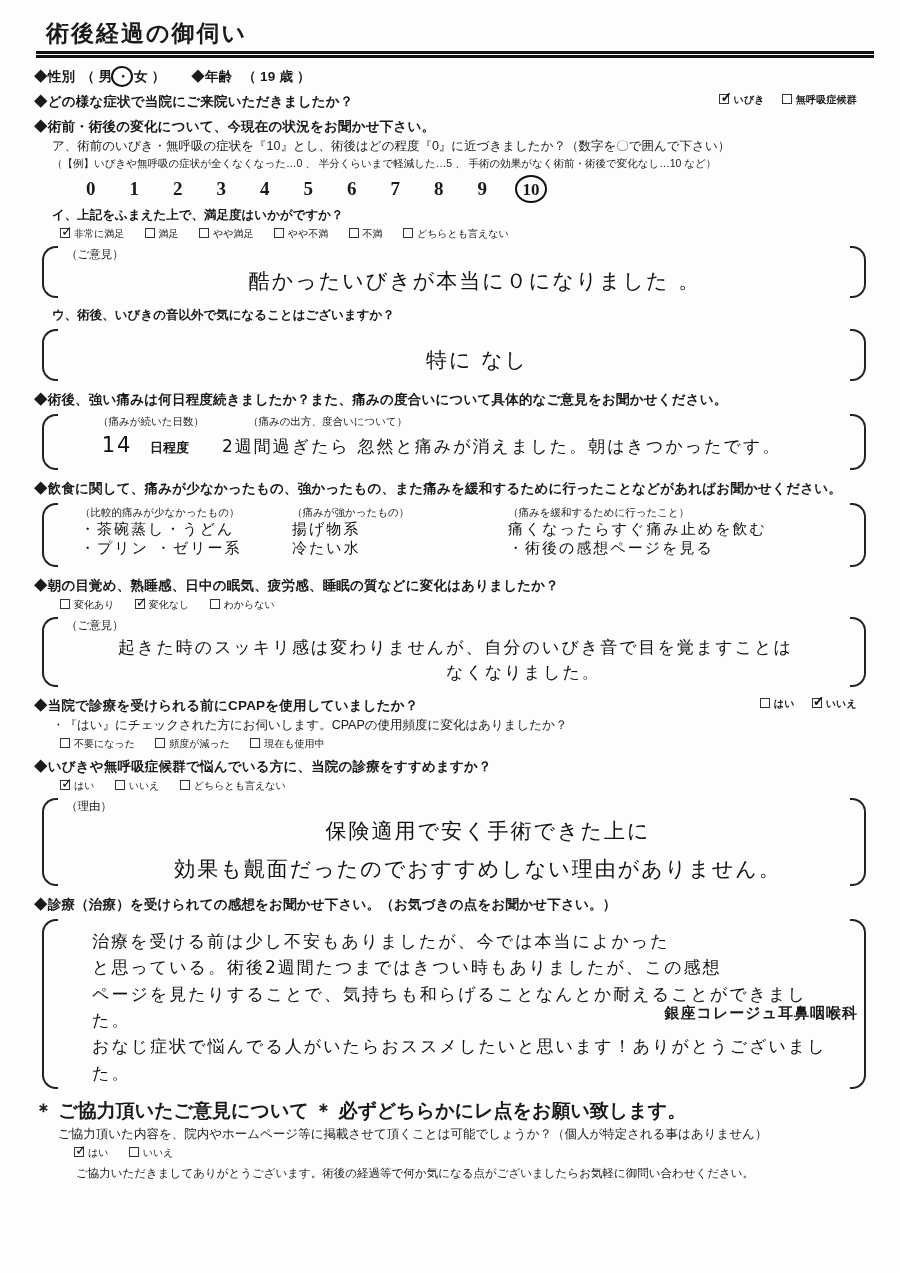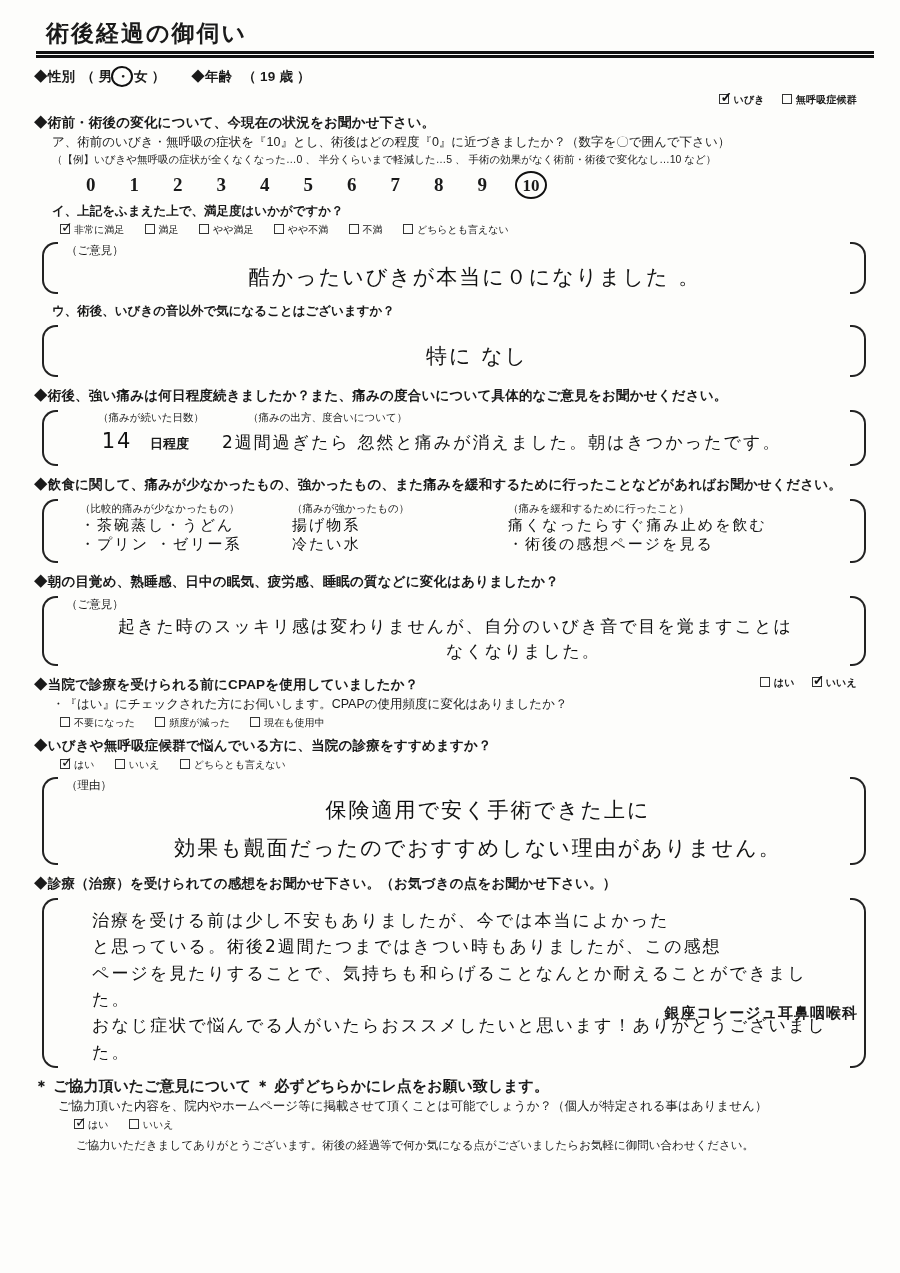--- a/index.html
+++ b/index.html
@@ -82,41 +82,42 @@
   }
 
   
   .cols { display:flex; gap:6px; margin: 2px 4px; }
   .col { flex:1; }
   .col .hdr { font-size: 10.5px; }
 
   
   .sig { position:absolute; right:42px; bottom:16px; font-size:15px; font-weight:bold; letter-spacing:1px; }
   .footnote { font-size: 11.5px; margin-left: 42px; }
-  .star { font-size: 15px; font-weight:bold; margin-top:6px; }
+  .star { font-size: 19px; font-weight:bold; margin-top:6px; }
 </style>
 </head>
 <body>
 
 <div class="page">
 
   <div class="title">術後経過の御伺い</div>
   <div class="rule"></div>
 
   <div class="q">
     <span class="dia">◆性別</span>
     <span style="position:relative;">
       <span>（ 男 ・ 女 ）</span>
       <span style="position:absolute;left:30px;top:-3px;width:22px;height:21px;border:2px solid #111;border-radius:50%;"></span>
     </span>
     <span style="margin-left:22px;">◆年齢</span>
     <span style="margin-left:6px;">（  19  歳 ）</span>
   </div>
 
   <div class="q row">
+    <span>◆どの様な症状で当院にご来院いただきましたか？</span>
     <span class="spacer"></span>
     <span class="opt">
       <span class="cb checked"></span><span>いびき</span>
     </span>
     <span class="opt">
       <span class="cb"></span><span>無呼吸症候群</span>
     </span>
   </div>
 
   <div class="q">◆術前・術後の変化について、今現在の状況をお聞かせ下さい。</div>
@@ -173,20 +174,25 @@
       </div>
       <div class="col" style="flex:0 0 330px;">
         <div class="hdr">（痛みを緩和するために行ったこと）</div>
         <div class="hw hw-sm">痛くなったらすぐ痛み止めを飲む</div>
         <div class="hw hw-sm">・術後の感想ページを見る</div>
       </div>
     </div>
   </div>
 
   <div class="q">◆朝の目覚め、熟睡感、日中の眠気、疲労感、睡眠の質などに変化はありましたか？</div>
+  <div class="sub2">
+    <span class="opt"><span class="cb"></span><span>変化あり</span></span>
+    <span class="opt"><span class="cb checked"></span><span>変化なし</span></span>
+    <span class="opt"><span class="cb"></span><span>わからない</span></span>
+  </div>
   <div class="bracket" style="min-height:62px;">
     <span class="lbl">（ご意見）</span>
     <div class="hw hw-md" style="margin:16px 0 0 52px;">起きた時のスッキリ感は変わりませんが、自分のいびき音で目を覚ますことは</div>
     <div class="hw hw-md" style="margin:2px 0 0 380px;">なくなりました。</div>
   </div>
 
   <div class="q row">
     <span>◆当院で診療を受けられる前にCPAPを使用していましたか？</span>
     <span class="spacer"></span>
     <span class="opt"><span class="cb"></span><span>はい</span></span>

